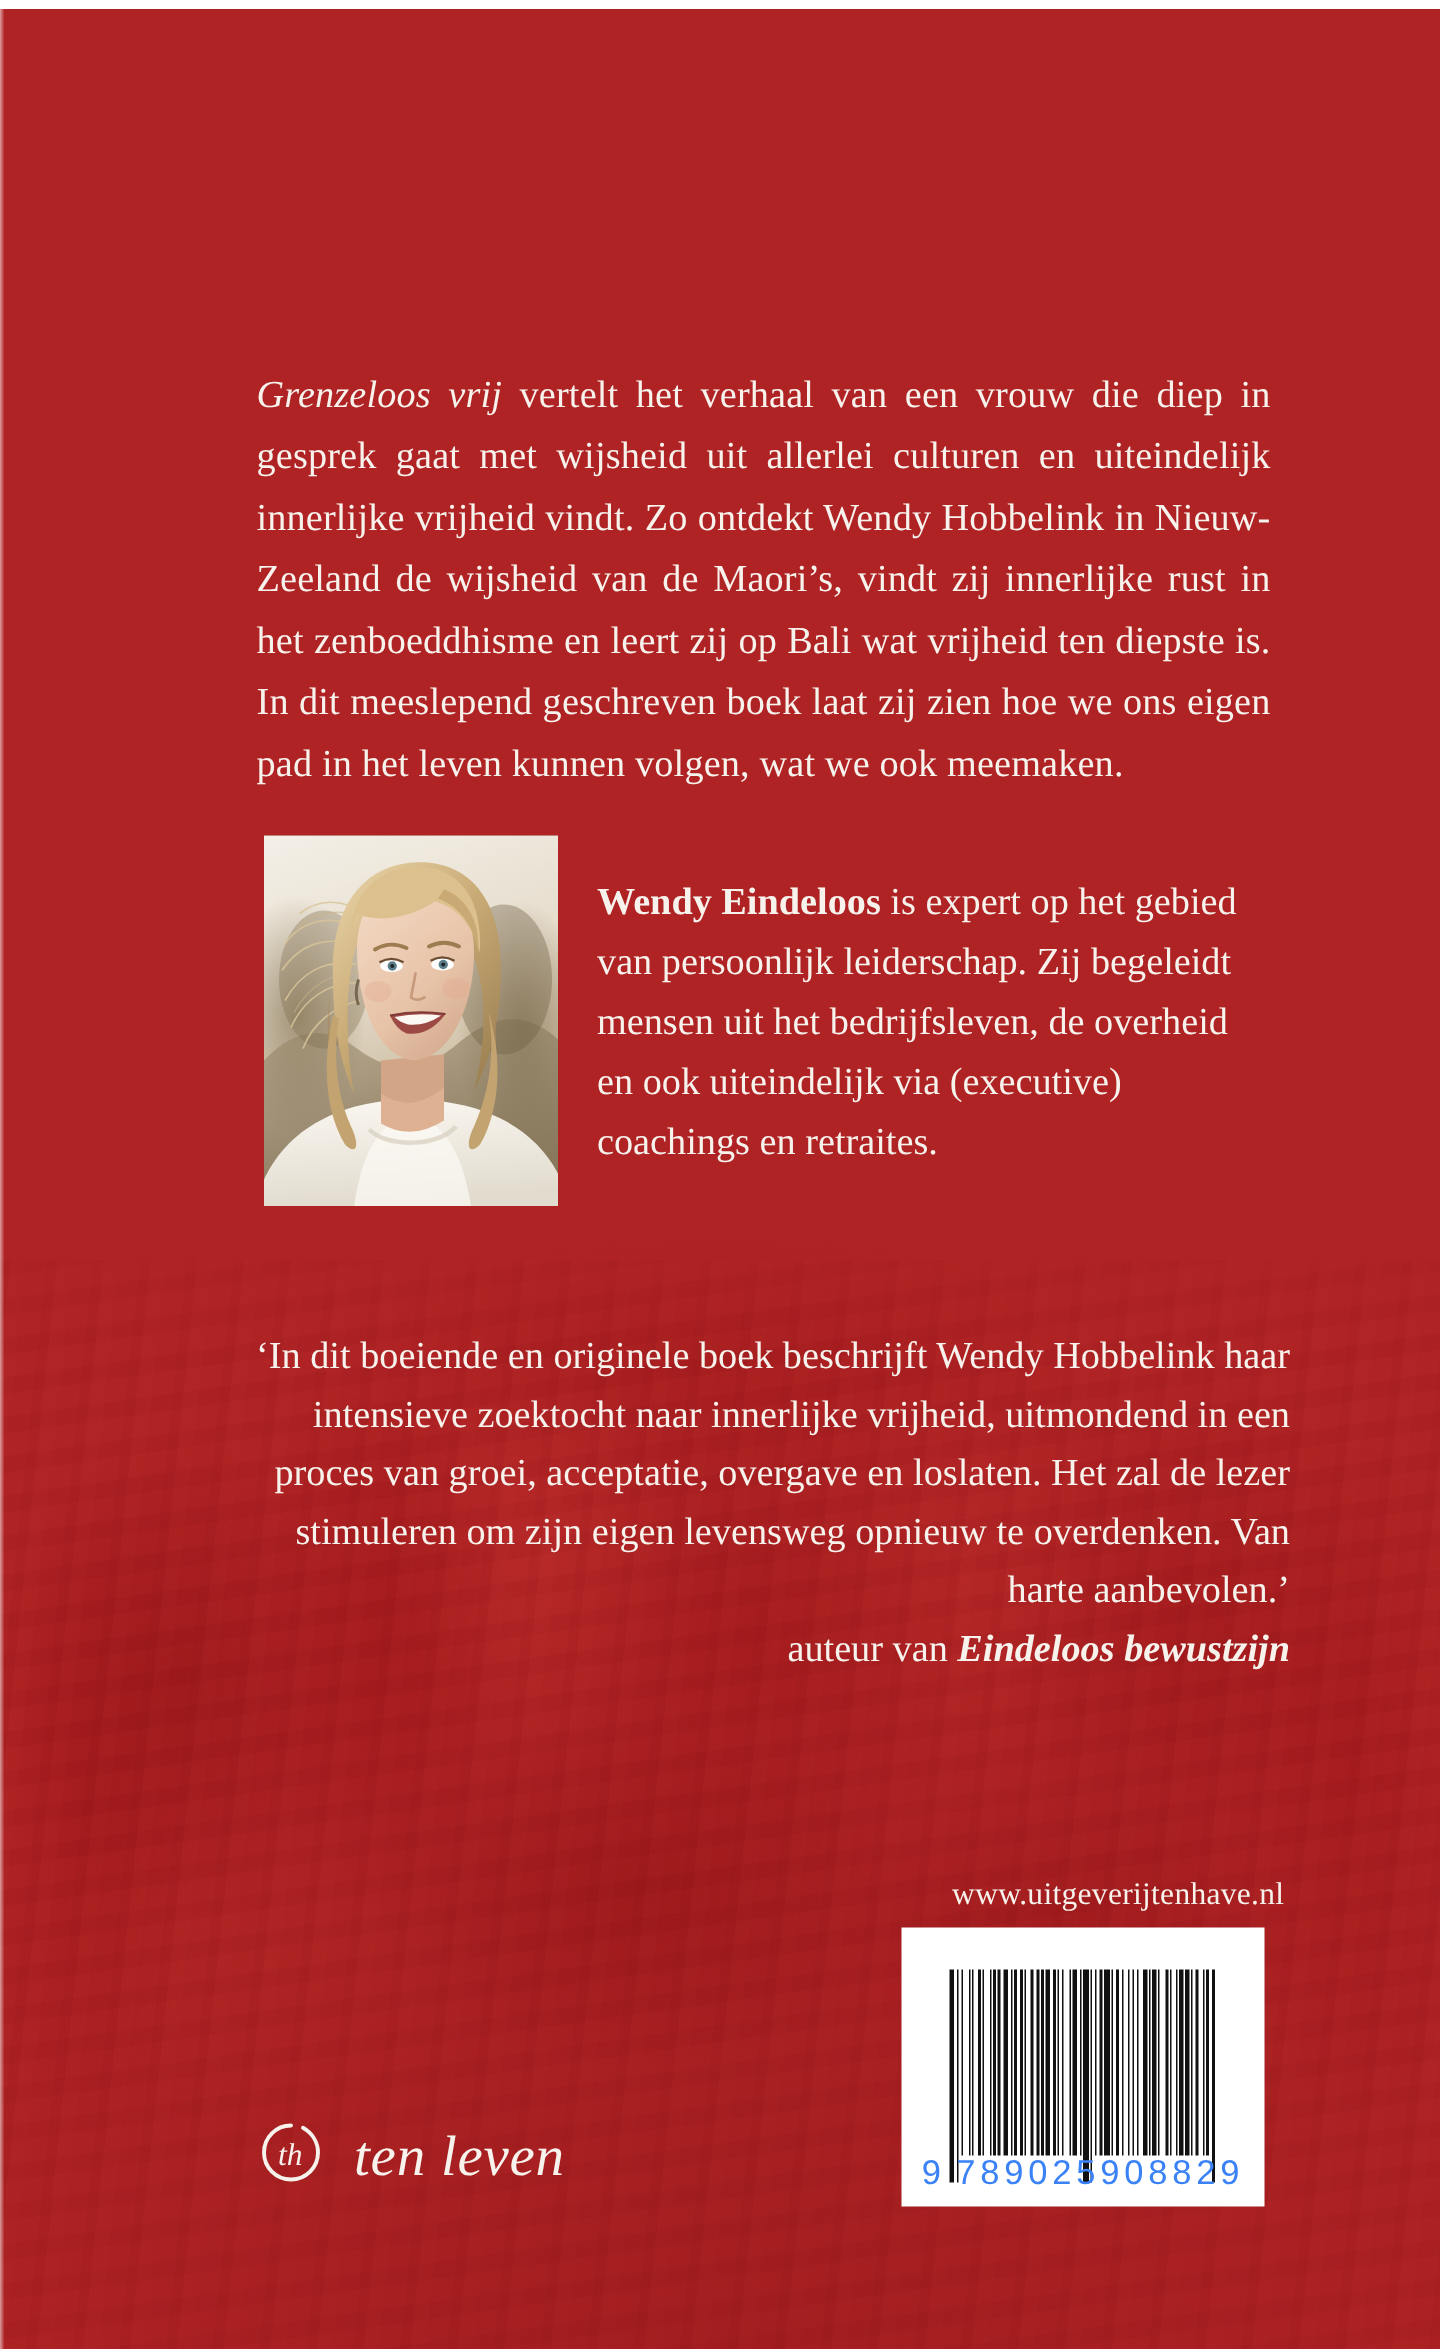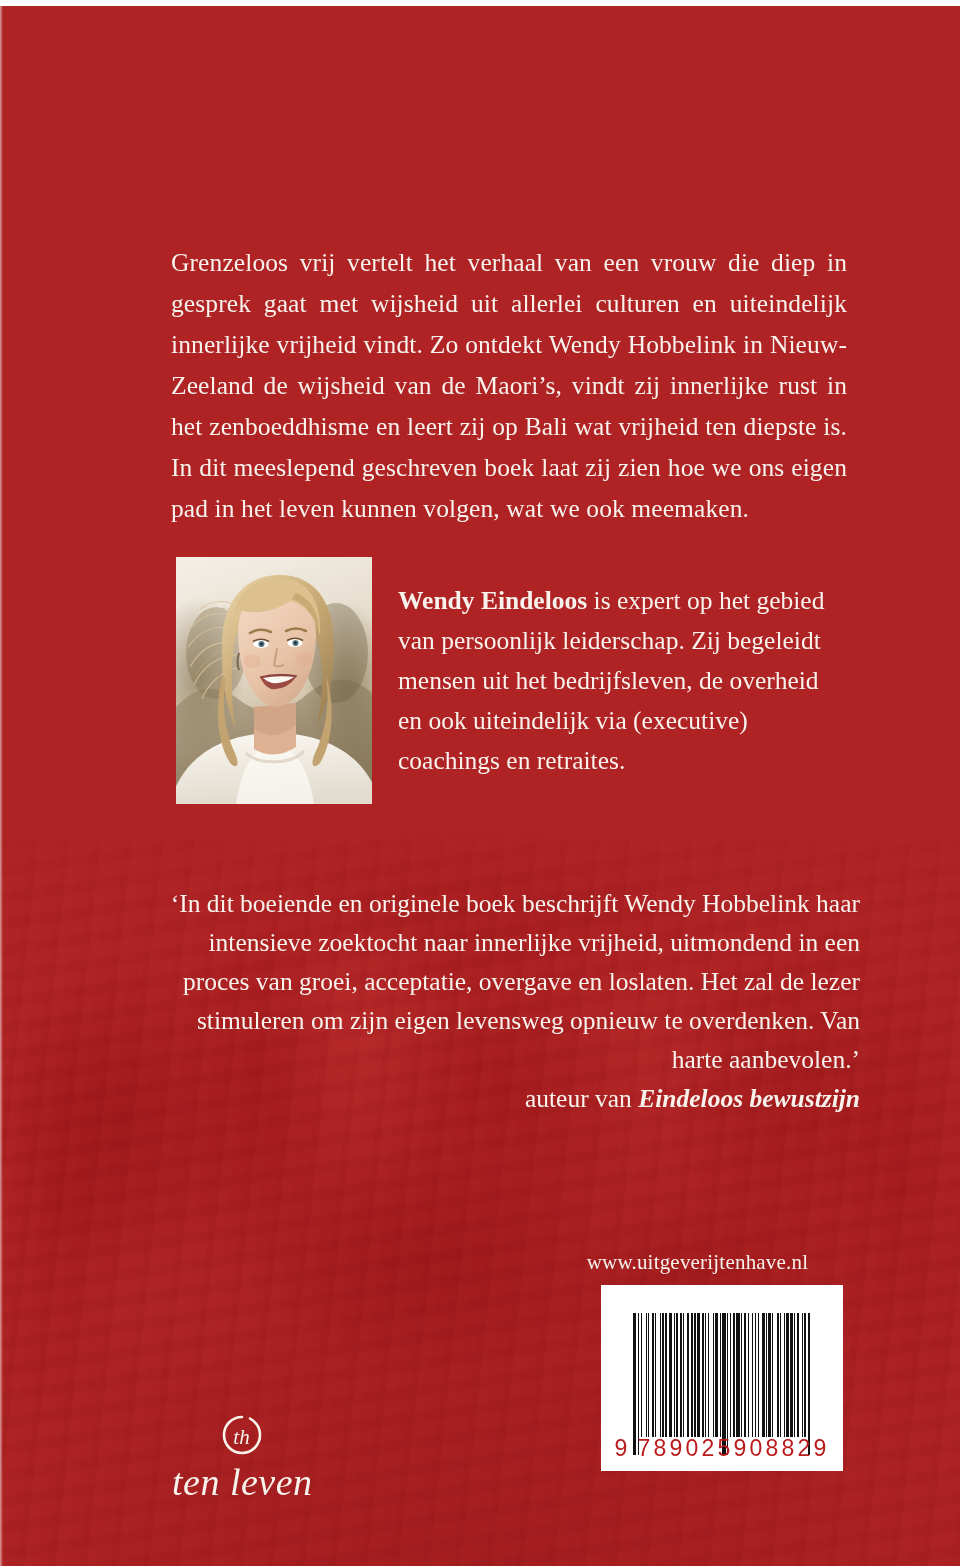--- a/index.html
+++ b/index.html
@@ -96,21 +96,21 @@
     position: absolute;
     left: 171px;
     top: 216px;
     width: 676px;
     color: #f7f2ec;
     font-size: 25.5px;
     line-height: 41px;
     text-align: justify;
     letter-spacing: 0.1px;
   }
-  .blurb .it { }
+  .blurb .it { font-style: italic; }
 
   
   .author-photo {
     position: absolute;
     left: 176px;
     top: 557px;
     width: 196px;
     height: 247px;
     overflow: hidden;
     background: #cfc6b8;
@@ -143,21 +143,21 @@
   .quote .it { font-style: italic; font-weight: bold; }
   .quote .sc {
     font-size: 20px;
     letter-spacing: 0.4px;
   }
   .quote-attrib { margin-top: 0px; }
 
   
   .website {
     position: absolute;
-    left: 576px;
+    left: 624px;
     top: 1249px;
     width: 243px;
     text-align: center;
     color: #f7f2ec;
     font-size: 21px;
     line-height: 26px;
     letter-spacing: 0.2px;
   }
 
   
@@ -185,36 +185,35 @@
     height: 100%;
     background: #111111;
   }
   .barcode-bars i.g { background: transparent; }
   .barcode-digits {
     position: absolute;
     left: 0;
     right: 0;
     top: 150px;
     text-align: center;
-    color: #b91c1c;
+    color: #3b82f6;
     font-family: "Liberation Sans", sans-serif;
     font-size: 23px;
     letter-spacing: 3.2px;
   }
   .barcode-digits .lead { margin-right: 7px; }
 
   
   .logo {
     position: absolute;
     left: 172px;
     top: 1412px;
     display: flex;
     align-items: center;
-    gap: 1px;
-    flex-direction: column;
+    gap: 20px;
   }
   .logo-mark { display: block; }
   .logo-word {
     color: #f7f2ec;
     font-size: 38px;
     font-style: italic;
     letter-spacing: 0.5px;
     line-height: 1;
   }
 </style>

